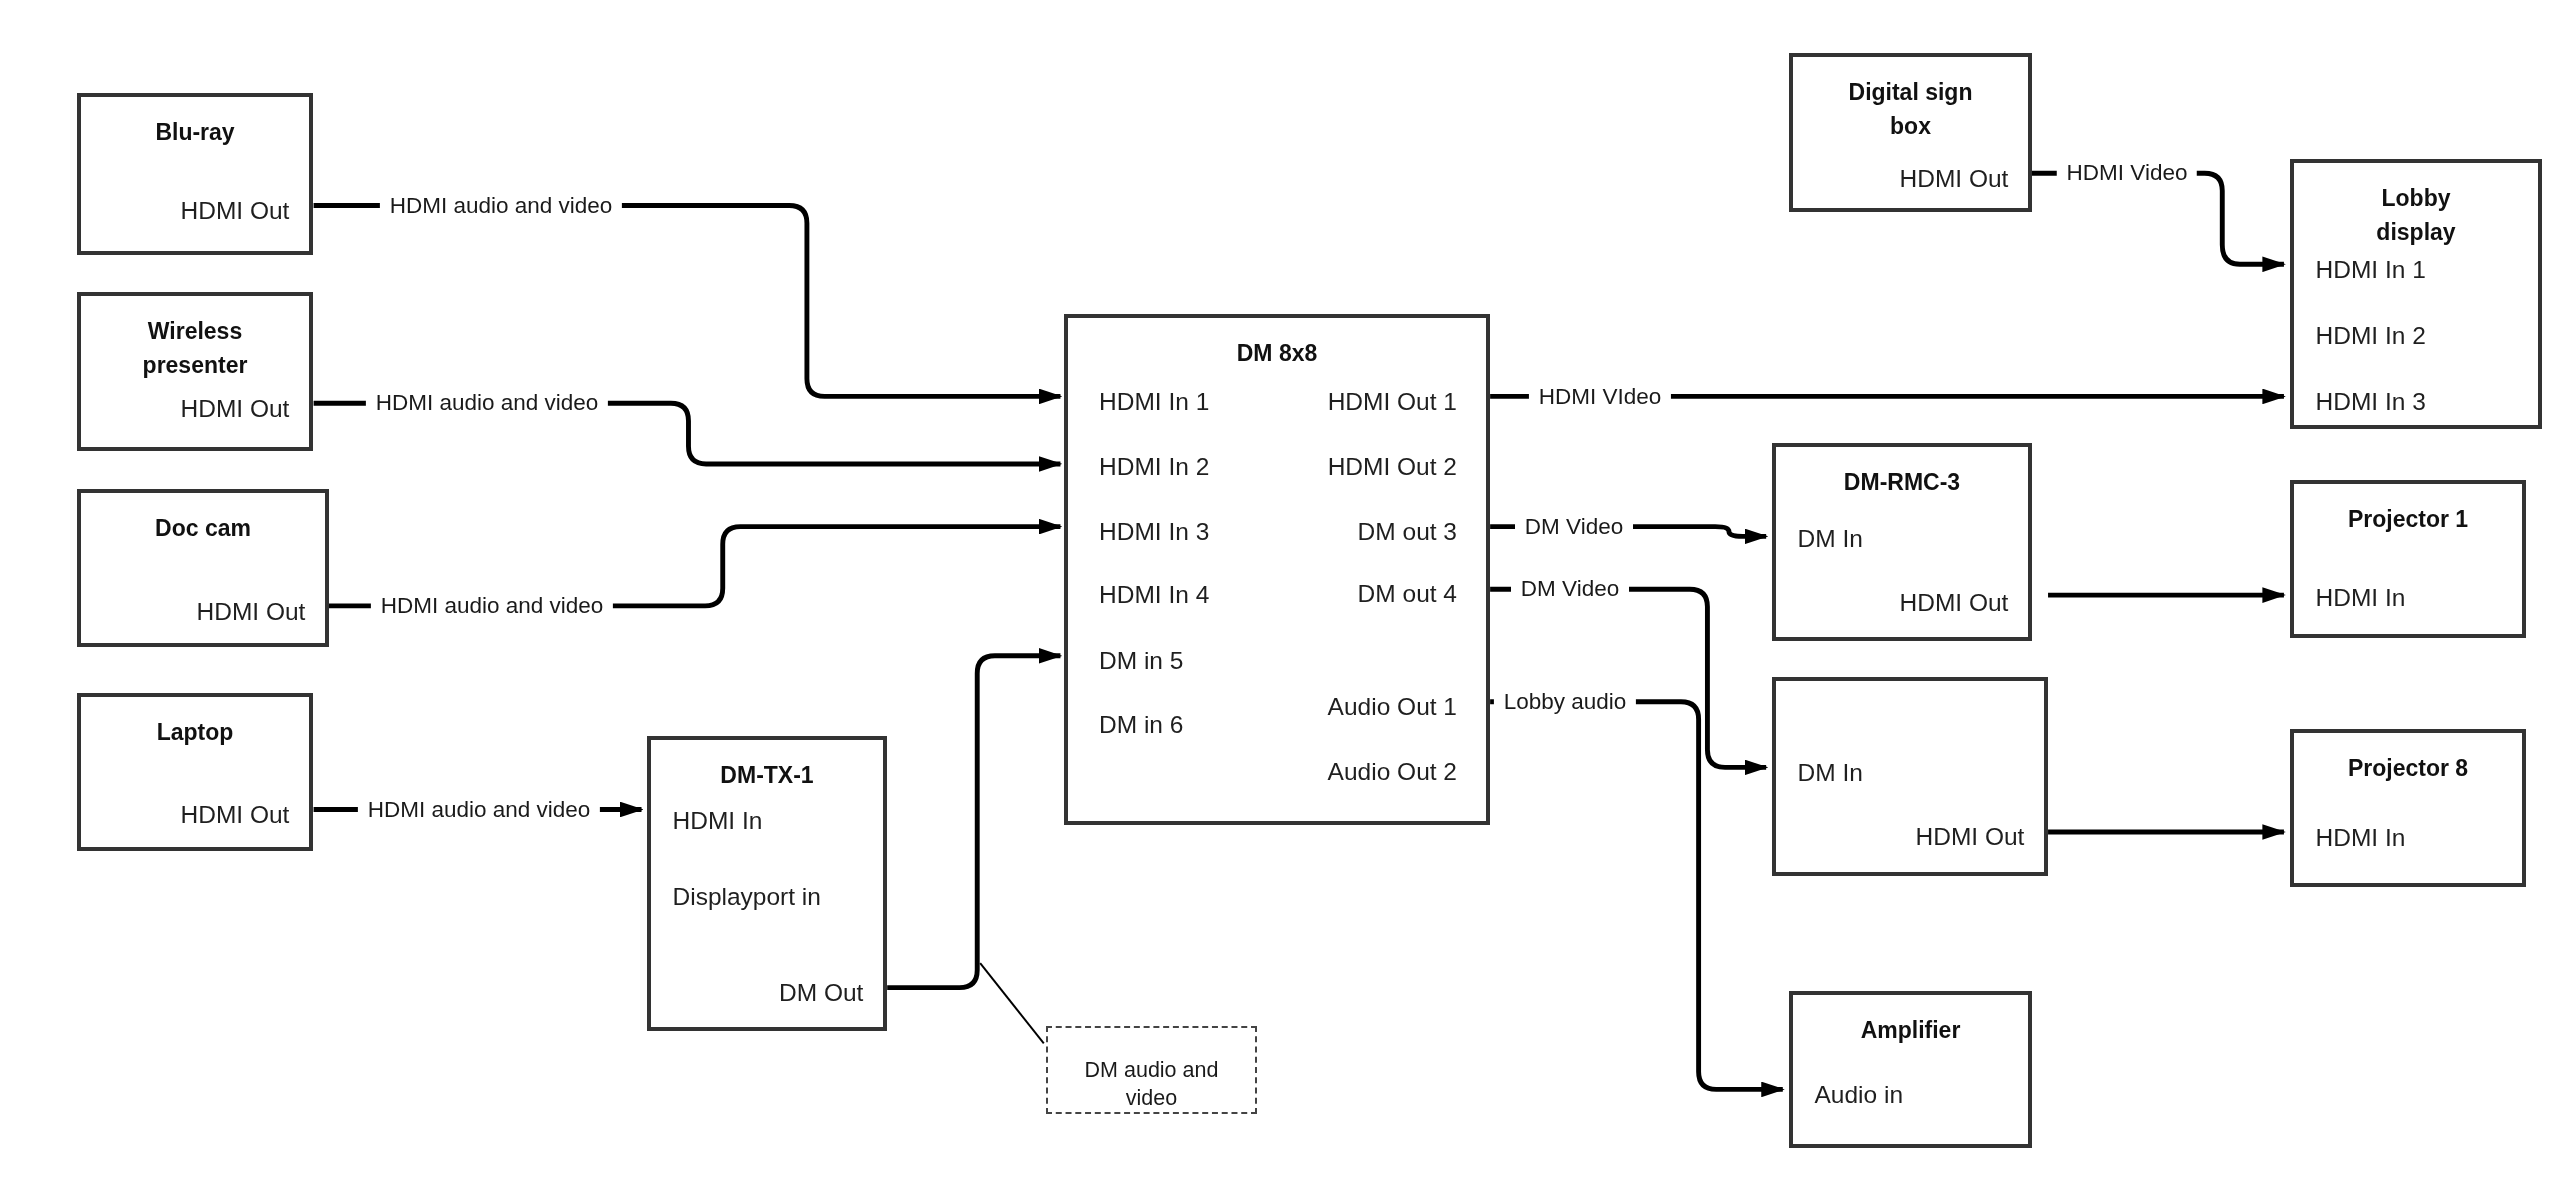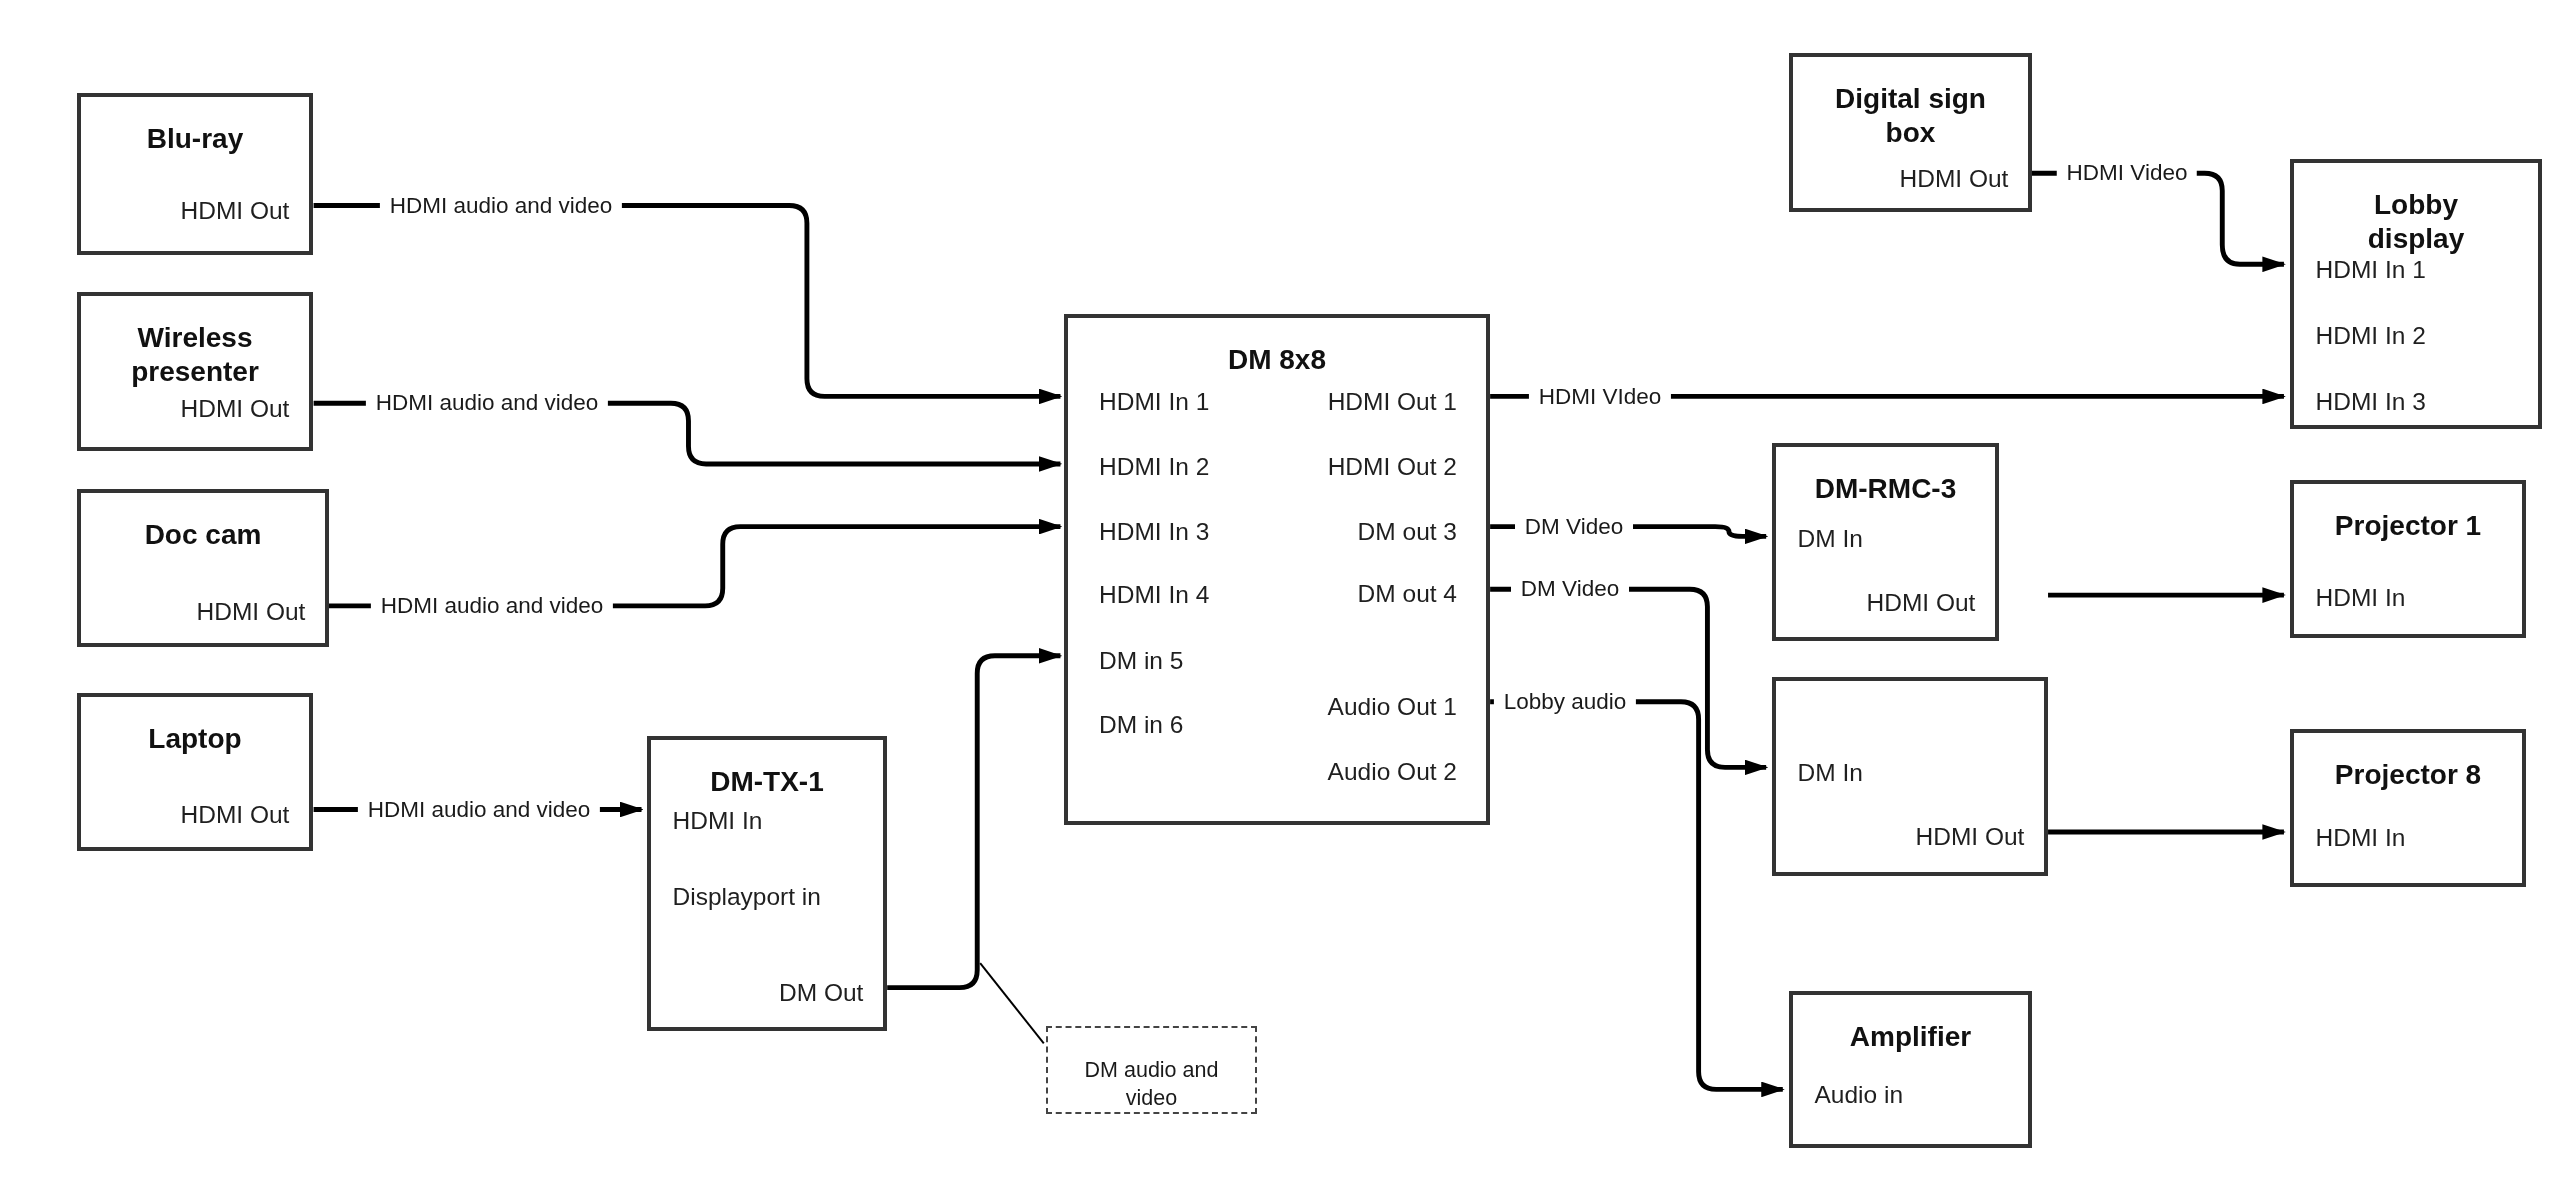--- a/index.html
+++ b/index.html
@@ -4,21 +4,21 @@
 <title>Diagram</title>
 <style>
   html,body{margin:0;padding:0;background:#ffffff;}
   body{font-family:"Liberation Sans", sans-serif;color:#1a1a1a;}
   .canvas{position:relative;width:2576px;height:1201px;background:#ffffff;overflow:hidden;}
   .wires{position:absolute;left:0;top:0;width:2576px;height:1201px;}
   .wire{stroke:#000000;stroke-width:5;fill:none;}
   .leader{stroke:#000000;stroke-width:2;fill:none;}
   .node{position:absolute;background:#ffffff;border:4.9px solid #333333;box-sizing:border-box;}
   .node-title{position:absolute;top:0;left:0;right:0;padding-top:18px;text-align:center;
-              font-weight:bold;font-size:28px;line-height:34px;color:#111111;margin-top:7px;}
+              font-weight:bold;font-size:23px;line-height:34px;color:#111111;}
   .node-title .tw{display:inline-block;}
   .tw130{max-width:127px;} .tw160{max-width:157px;} .tw175{max-width:171px;}
   .port{position:absolute;height:29px;line-height:29px;font-size:24.5px;color:#1f1f1f;white-space:nowrap;}
   .pl{left:21.5px;text-align:left;} .pr{right:19.6px;text-align:right;}
   .pl2{left:31px;text-align:left;} .pr2{right:29px;text-align:right;}
   .wlabel{position:absolute;transform:translate(-50%,-50%);background:#ffffff;
           padding:1px 9.8px;font-size:22.5px;color:#1a1a1a;white-space:nowrap;}
   .note{position:absolute;left:1046px;top:1026px;width:211px;height:88px;box-sizing:border-box;
         border:2px dashed #444444;display:flex;align-items:flex-end;justify-content:center;text-align:center;}
   .note-text{font-size:21.5px;line-height:27.4px;max-width:157px;color:#1a1a1a;}
@@ -97,21 +97,21 @@
     <div class="port pr" style="top:107px">HDMI Out</div>
   </div>
 
   <div class="node" style="left:2290px;top:159px;width:252px;height:270px">
     <div class="node-title"><span class="tw tw130">Lobby display</span></div>
     <div class="port pl" style="top:92px">HDMI In 1</div>
     <div class="port pl" style="top:158px">HDMI In 2</div>
     <div class="port pl" style="top:224px">HDMI In 3</div>
   </div>
 
-  <div class="node" style="left:1772px;top:443px;width:227px;height:198px">
+  <div class="node" style="left:1772px;top:443px;width:260px;height:198px">
     <div class="node-title"><span class="tw">DM-RMC-3</span></div>
     <div class="port pl" style="top:77px">DM In</div>
     <div class="port pr" style="top:141px">HDMI Out</div>
   </div>
 
   <div class="node" style="left:2290px;top:480px;width:236px;height:158px">
     <div class="node-title"><span class="tw">Projector 1</span></div>
     <div class="port pl" style="top:99px">HDMI In</div>
   </div>
 

